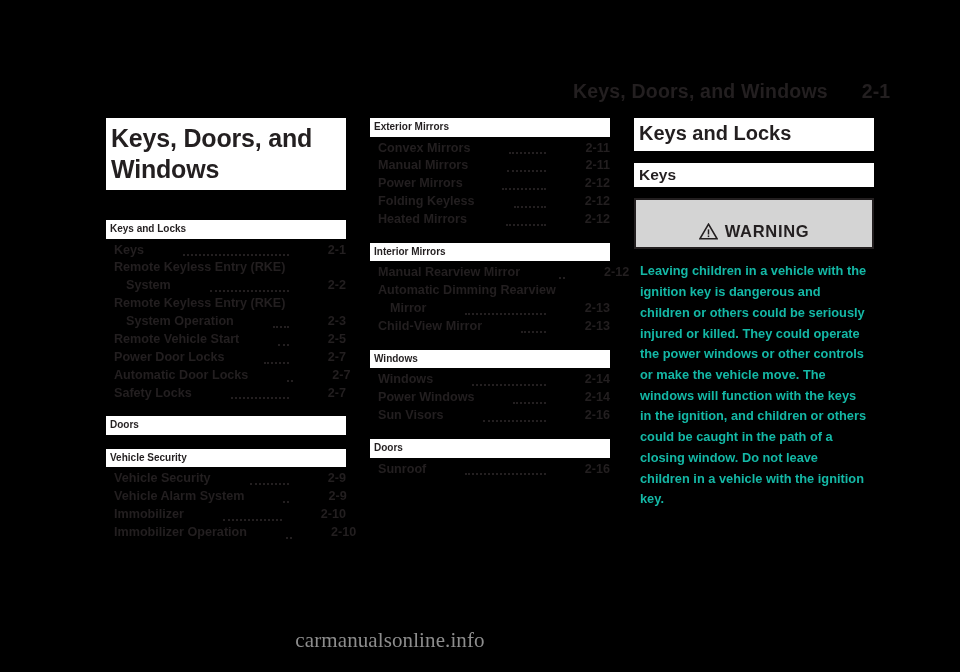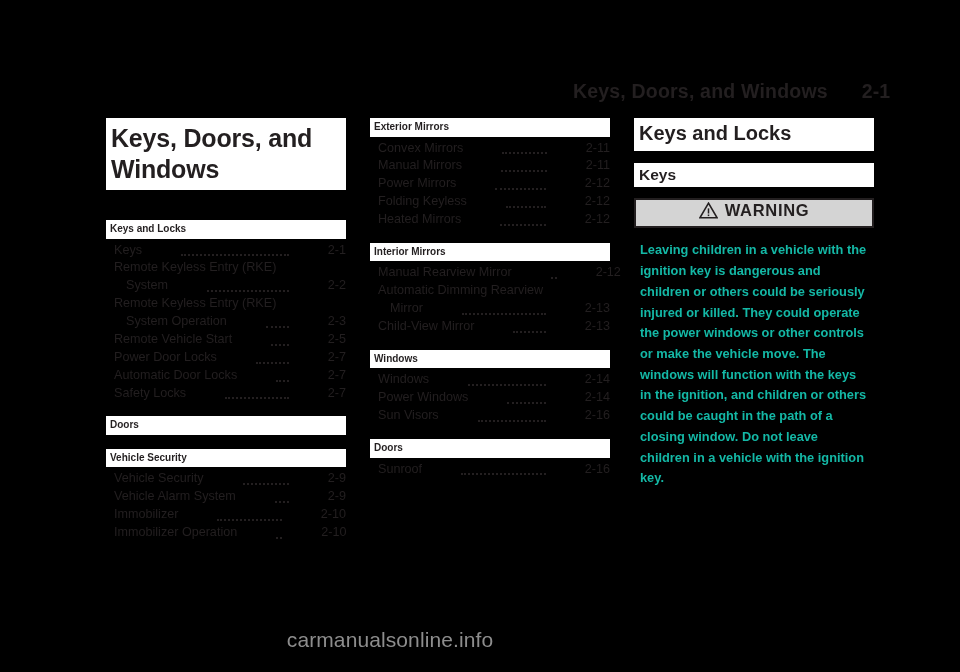--- a/index.html
+++ b/index.html
@@ -96,21 +96,21 @@
   
   .toc-list {
     list-style: none;
     margin: 0 0 0 0;
     padding: 0 0 0 0;
   }
   .toc-item {
     display: flex;
     align-items: flex-end;
     font-size: 12.6px;
-    font-weight: normal;
+    font-weight: bold;
     line-height: 1.42;
     color: #231f20;
     padding-left: 8px;
     white-space: nowrap;
     gap: 36px;
   }
   .toc-item .label {
     color: #231f20;
   }
   .toc-item .leader {
@@ -145,21 +145,21 @@
     font-size: 15.5px;
     font-weight: bold;
     line-height: 1.15;
     padding: 3px 5px 4px 5px;
     margin: 0 0 11px 0;
   }
 
   .warning-box {
     background: #d4d4d4;
     border: 2px solid #231f20;
-    padding: 1px 4px 6px 4px;
+    padding: 22px 4px 6px 4px;
     margin: 0 0 12px 0;
     display: flex;
     align-items: center;
     justify-content: center;
     gap: 7px;
   }
   .warn-icon {
     display: inline-block;
     line-height: 0;
   }
@@ -183,21 +183,21 @@
   
   .watermark {
     position: absolute;
     left: 0;
     top: 628px;
     width: 780px;
     text-align: center;
     font-size: 21px;
     color: #8d8d8d;
     letter-spacing: 0.1px;
-    font-family: Liberation Sans, sans-serif;
+    font-family: Liberation Serif, serif;
   }
 </style>
 </head>
 <body>
 
 <div class="page">
 
   <div class="header">
     <div class="header-inner">
       <div class="header-title">Keys, Doors, and Windows</div>

